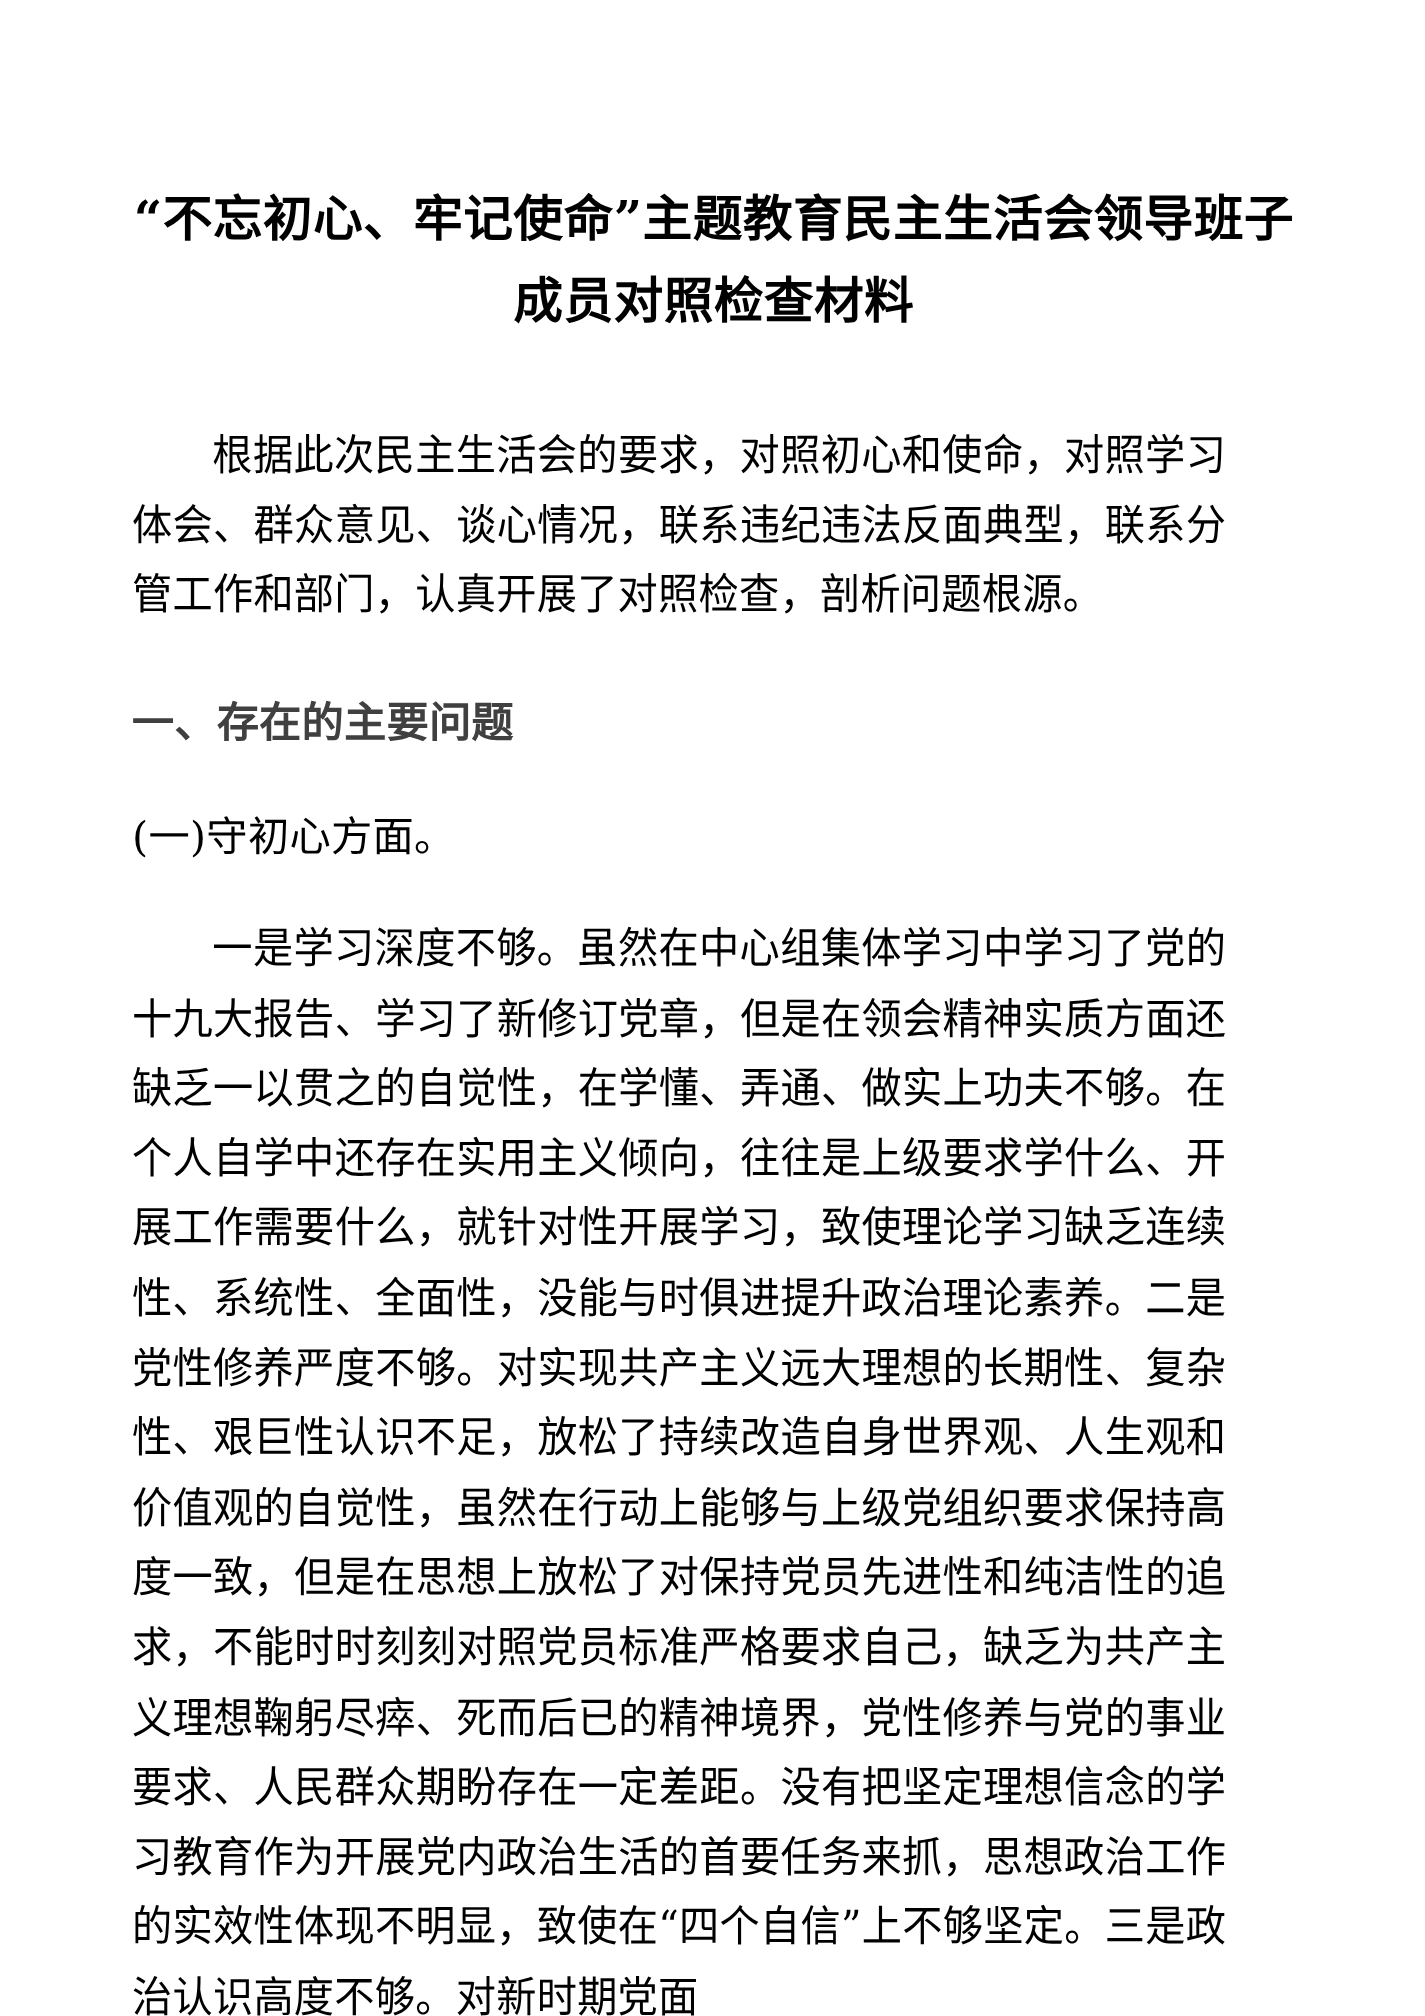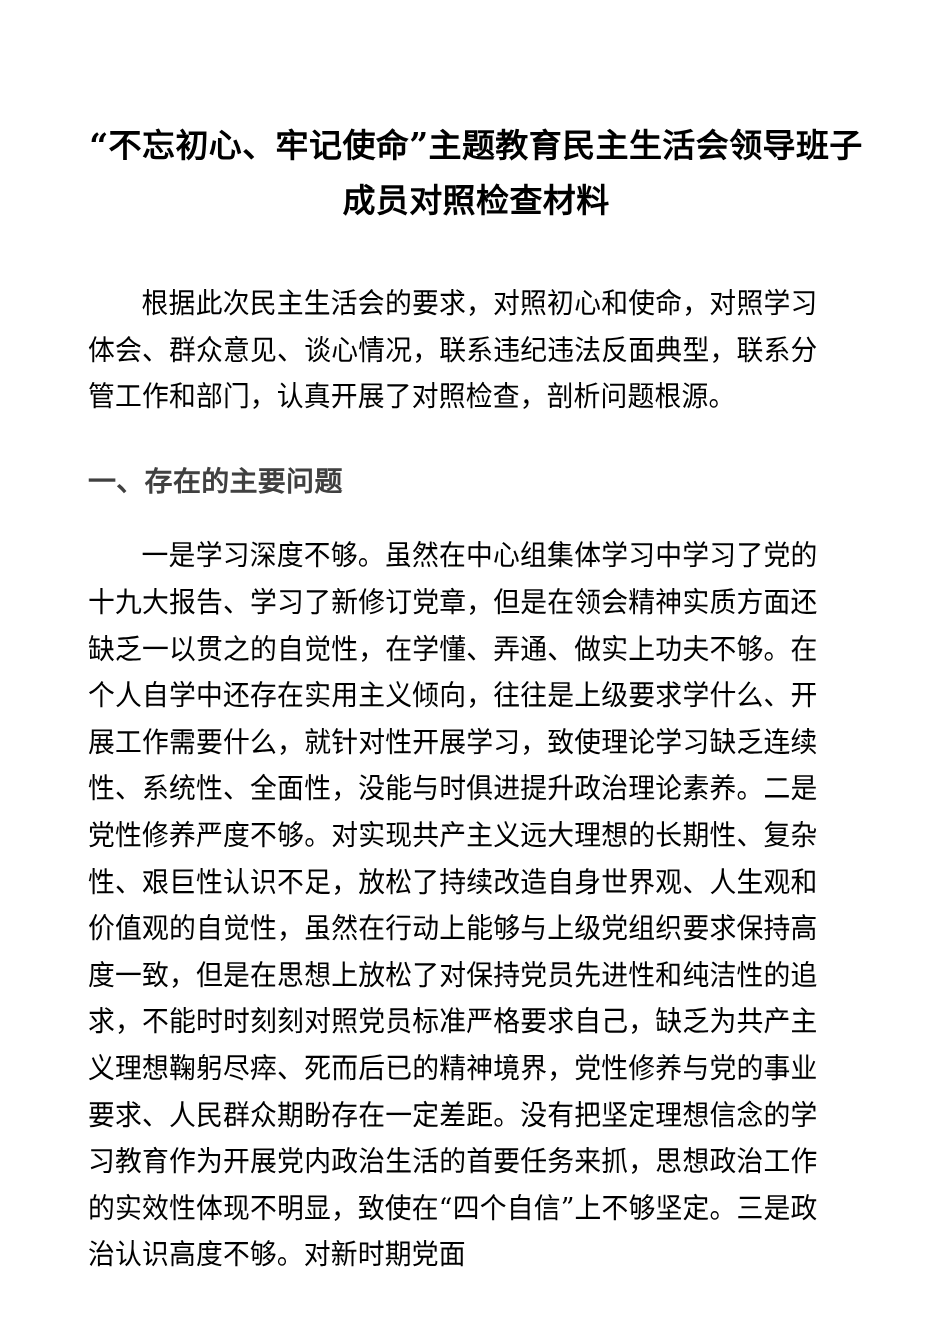--- a/index.html
+++ b/index.html
@@ -96,17 +96,18 @@
 
 <div class="page">
   <div class="doc-body">
 
     <h1 class="doc-title">“不忘初心、牢记使命”主题教育民主生活会领导班子成员对照检查材料</h1>
 
     <p class="para first">根据此次民主生活会的要求，对照初心和使命，对照学习体会、群众意见、谈心情况，联系违纪违法反面典型，联系分管工作和部门，认真开展了对照检查，剖析问题根源。</p>
 
     <h2 class="h1">一、存在的主要问题</h2>
 
+    <h3 class="h2">(一)守初心方面。</h3>
 
     <p class="para body-para">一是学习深度不够。虽然在中心组集体学习中学习了党的十九大报告、学习了新修订党章，但是在领会精神实质方面还缺乏一以贯之的自觉性，在学懂、弄通、做实上功夫不够。在个人自学中还存在实用主义倾向，往往是上级要求学什么、开展工作需要什么，就针对性开展学习，致使理论学习缺乏连续性、系统性、全面性，没能与时俱进提升政治理论素养。二是党性修养严度不够。对实现共产主义远大理想的长期性、复杂性、艰巨性认识不足，放松了持续改造自身世界观、人生观和价值观的自觉性，虽然在行动上能够与上级党组织要求保持高度一致，但是在思想上放松了对保持党员先进性和纯洁性的追求，不能时时刻刻对照党员标准严格要求自己，缺乏为共产主义理想鞠躬尽瘁、死而后已的精神境界，党性修养与党的事业要求、人民群众期盼存在一定差距。没有把坚定理想信念的学习教育作为开展党内政治生活的首要任务来抓，思想政治工作的实效性体现不明显，致使在“四个自信”上不够坚定。三是政治认识高度不够。对新时期党面</p>
 
   </div>
 </div>
 
 </body></html>

